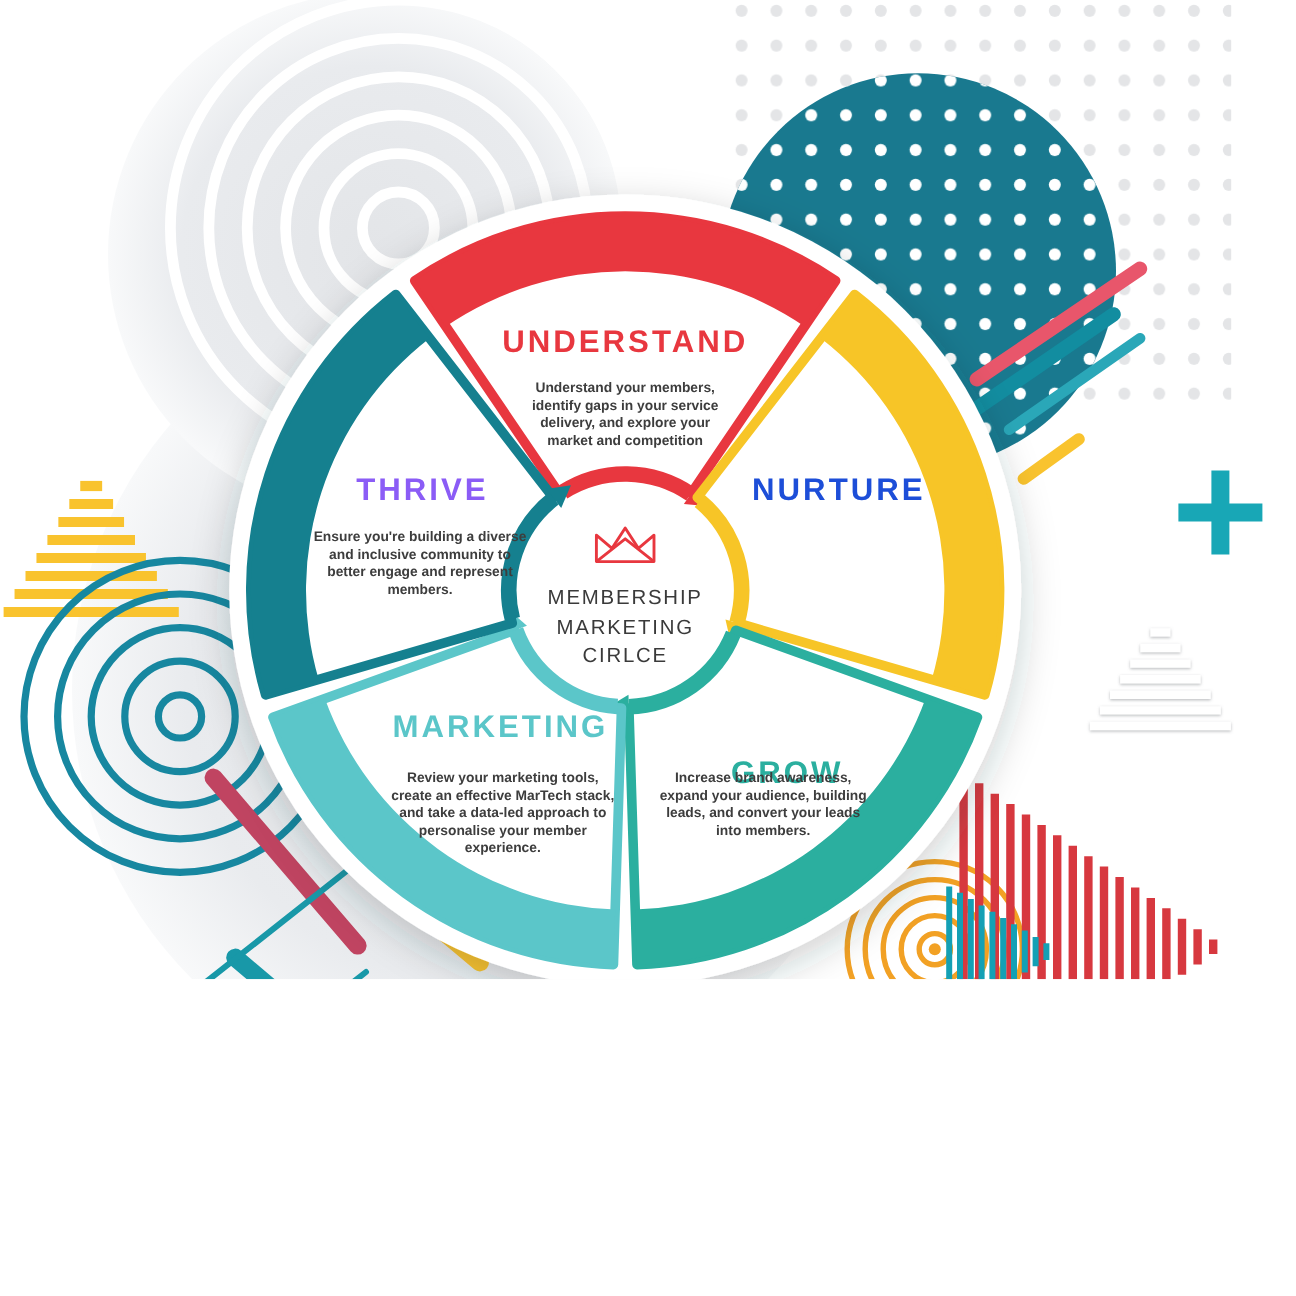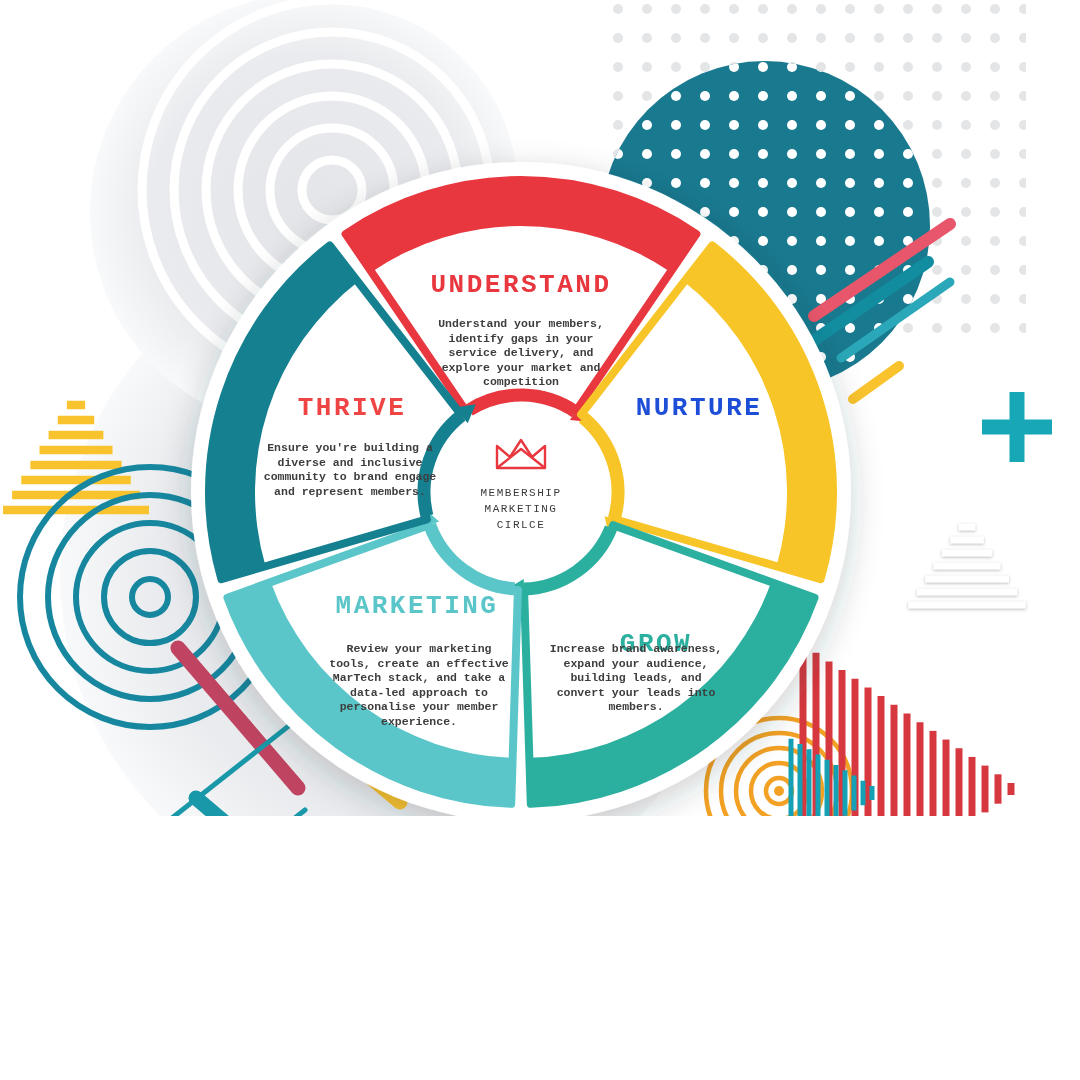--- a/index.html
+++ b/index.html
@@ -1,18 +1,18 @@
 <!DOCTYPE html>
 <html><head>
 <meta charset="utf-8">
 <style>
   html,body{margin:0;padding:0;background:#ffffff;}
   .stage{
     position:relative;width:1080px;height:816px;background:#ffffff;
-    overflow:hidden;font-family:Liberation Mono, monospace;
+    overflow:hidden;font-family:Liberation Sans, sans-serif;
   }
   .layer{position:absolute;left:0;top:0;width:1080px;height:1080px;}
 
   
   .seg-title{
     position:absolute;transform:translate(-50%,-50%);
     font-size:26px;font-weight:700;letter-spacing:2.5px;white-space:nowrap;
   }
   .t0{left:521px;top:285px;}
   .t1{left:699px;top:408px;}
@@ -29,21 +29,21 @@
   .d0{left:521px;top:302px;width:172px;}
   .d1{left:696px;top:427px;width:186px;}
   .d2{left:636px;top:627px;width:176px;}
   .d3{left:419px;top:627px;width:190px;}
   .d4{left:350px;top:426px;width:180px;}
 
   
   .crown{position:absolute;left:491px;top:434px;width:60px;height:44px;}
   .center-text{
     position:absolute;left:521px;top:486px;transform:translateX(-50%);
-    text-align:center;font-size:11px;letter-spacing:1.5px;color:#3A3A3A;
+    text-align:center;font-size:17px;letter-spacing:1.5px;color:#3A3A3A;
     line-height:1.45;font-weight:400;white-space:nowrap;
   }
   .center-text span{display:block;}
 </style>
 </head>
 <body>
 
 <div class="stage">
 
   <svg class="layer" id="decor" viewBox="0 0 1080 1080">
@@ -211,26 +211,26 @@
       <path d="M221.3883700687938 579.0452250842396 A312 312 0 0 1 329.7729992602714 245.4716361387846 L357.96672372830824 281.8187667080664 A266 266 0 0 0 265.56187960993316 566.2116342064351 Z" fill="#15808F"></path>
       <path d="M426.96380106017153 515.7948164302438 A97 97 0 0 1 461.5480157956613 415.35496379955805" fill="none" stroke="#15808F" stroke-width="13"></path>
       <polygon points="475.77080601842374,404.3226368338045 455.41894525913153,407.45341367580113 467.67708633219104,423.25651392331497" fill="#15808F"></polygon>
     </svg>
 
   <div class="layer">
     <div class="seg-title t0" style="color: rgb(232, 55, 63);">UNDERSTAND</div>
     <div class="seg-title t1" style="color: #1d4ed8;">NURTURE</div>
     <div class="seg-title t2" style="color: rgb(43, 175, 159);">GROW</div>
     <div class="seg-title t3" style="color: rgb(91, 198, 201);">MARKETING</div>
-    <div class="seg-title t4" style="color: #ef4444;">THRIVE</div>
+    <div class="seg-title t4" style="color: #8b5cf6;">THRIVE</div>
 
     <div class="seg-desc d0">Understand your members, identify gaps in your service delivery, and explore your market and competition</div>
     <div class="seg-desc d2">Increase brand awareness, expand your audience, building leads, and convert your leads into members.</div>
     <div class="seg-desc d3">Review your marketing tools, create an effective MarTech stack, and take a data-led approach to personalise your member experience.</div>
-    <div class="seg-desc d4">Ensure you're building a diverse and inclusive community to brand engage and represent members.</div>
+    <div class="seg-desc d4">Ensure you're building a diverse and inclusive community to better engage and represent members.</div>
 
     <svg class="crown" viewBox="0 0 60 44">
       <g fill="none" stroke="#E8373F" stroke-width="2.4" stroke-linejoin="round">
         <path d="M6 34 L6 12 L19 23 L30 6 L41 23 L54 12 L54 34 Z"></path>
         <path d="M6 34 L30 15 L54 34"></path>
       </g>
     </svg>
 
     <div class="center-text">
       <span>MEMBERSHIP</span>

